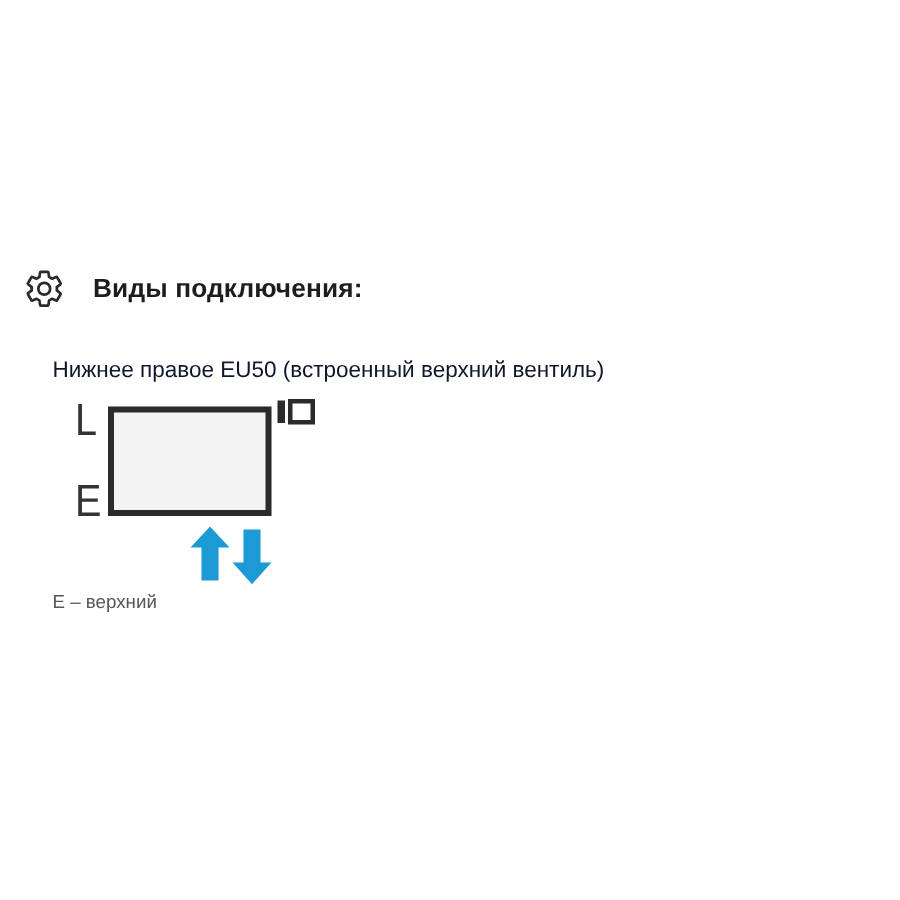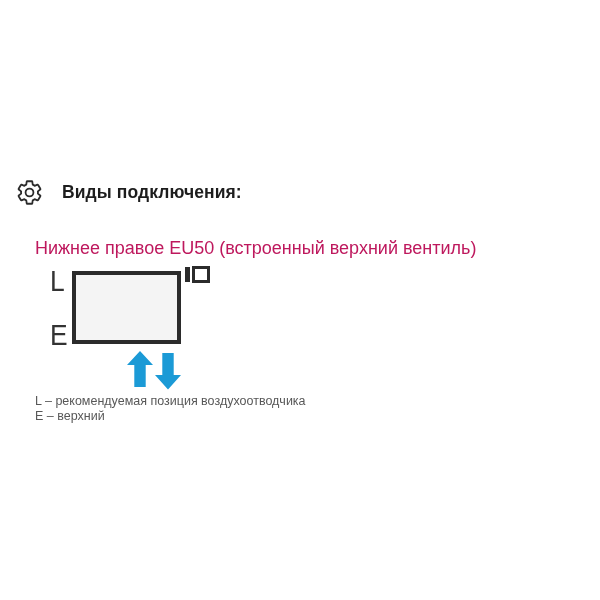--- a/index.html
+++ b/index.html
@@ -4,21 +4,21 @@
 <style>
   html,body { margin:0; padding:0; background:#ffffff; }
   .canvas {
     position:relative; width:600px; height:600px; background:#ffffff;
     font-family:"Liberation Sans", sans-serif; overflow:hidden;text-decoration:underline;
   }
   .header { position:absolute; left:16px; top:179px; display:flex; align-items:center; gap:19px; }
   .gear svg { display:block; width:27px; height:27px; }
   .title { font-size:17.5px; font-weight:700; color:#1d1d1d; margin:0; letter-spacing:0.1px; }
 
-  .subtitle { position:absolute; left:35px; top:238px; font-size:18px; color:#be185d; }
+  .subtitle { position:absolute; left:35px; top:238px; font-size:15px; color:#0f172a; }
 
   .radiator {
     position:absolute; left:72px; top:271px; width:109px; height:73px;
     border:4.5px solid #2b2b2b; background:#f4f4f4; box-sizing:border-box;
   }
   .lbl {
     position:absolute; color:#333333; font-size:30px; line-height:1;
     transform:scaleX(0.88); transform-origin:left top;
   }
   .lbl-l { left:50px; top:266px; }
@@ -62,17 +62,16 @@
       <span class="valve-box"></span>
     </span>
 
     <svg class="arrows" width="58" height="40" viewBox="0 0 58 40">
       <polygon points="14,0 27,14 19.7,14 19.7,36 8.3,36 8.3,14 1,14" fill="#1b9ad6"></polygon>
       <polygon points="36.3,2 47.7,2 47.7,24 55,24 42,38.5 29,24 36.3,24" fill="#1b9ad6"></polygon>
     </svg>
   </div>
 
   <div class="legend">
-    <div>L – рекомендуемая позиция воздухоотводчика</div>
     <div>E – верхний</div>
   </div>
 
 </div>
 
 </body></html>

